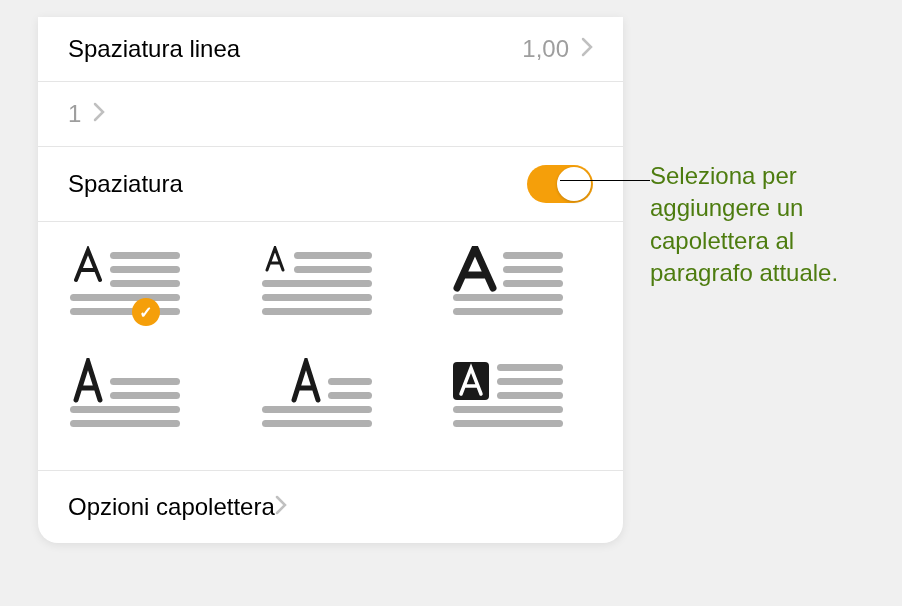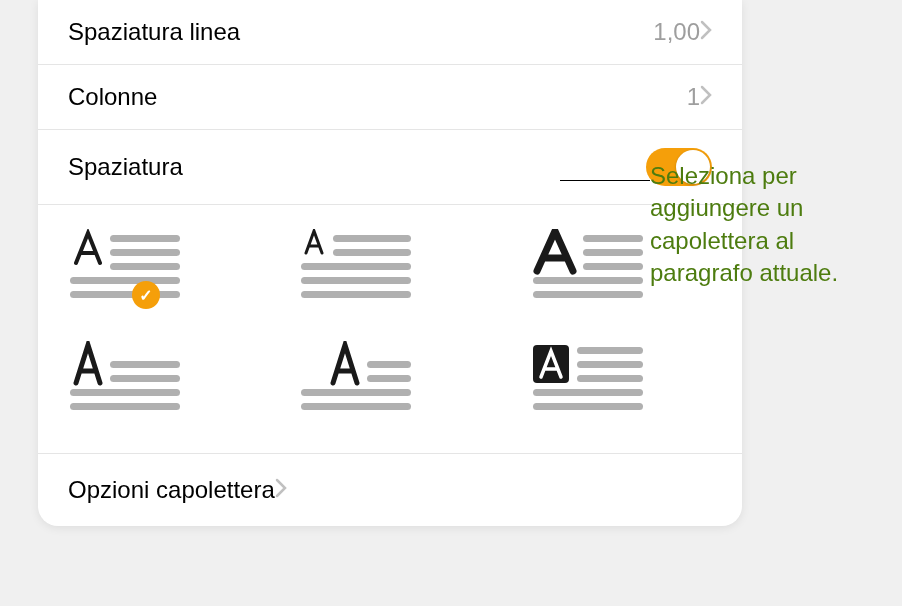--- a/index.html
+++ b/index.html
@@ -10,22 +10,22 @@
     body {
       font-family: -apple-system, BlinkMacSystemFont, "Helvetica Neue", Arial, sans-serif;
       background: #f0f0f0;
       width: 902px;
       height: 606px;
       position: relative;
     }
     .panel {
       position: absolute;
       left: 38px;
-      top: 0;
-      width: 704px;
+      top: 17px;
+      width: 585px;
       background: #fff;
       border-radius: 0 0 20px 20px;
       box-shadow: 0 2px 10px rgba(0,0,0,0.08);
       overflow: hidden;
     }
     .row {
       display: flex;
       align-items: center;
       justify-content: space-between;
       padding: 18px 30px;
@@ -35,20 +35,21 @@
     }
     .row:last-child {
       border-bottom: none;
     }
     .row-label {
       color: #000;
     }
     .row-right {
       display: flex;
       align-items: center;
+      gap: 12px;
     }
     .row-value {
       color: #9e9e9e;
       font-size: 24px;
     }
     .chevron {
       color: #c0c0c0;
       font-size: 24px;
     }
     .toggle {
@@ -138,21 +139,20 @@
       <span class="row-value">1,00</span>
       <span class="chevron">
         <svg width="12" height="20" viewBox="0 0 12 20">
             <path d="M2 2 L10 10 L2 18" stroke="#c0c0c0" stroke-width="2.5" fill="none" stroke-linecap="round"></path>
           </svg>
       </span>
     </div>
   </div>
 
   <div class="row">
-    <span class="row-label">Colonne</span>
     <div class="row-right">
       <span class="row-value">1</span>
       <span class="chevron">
         <svg width="12" height="20" viewBox="0 0 12 20">
             <path d="M2 2 L10 10 L2 18" stroke="#c0c0c0" stroke-width="2.5" fill="none" stroke-linecap="round"></path>
           </svg>
       </span>
     </div>
   </div>
 

